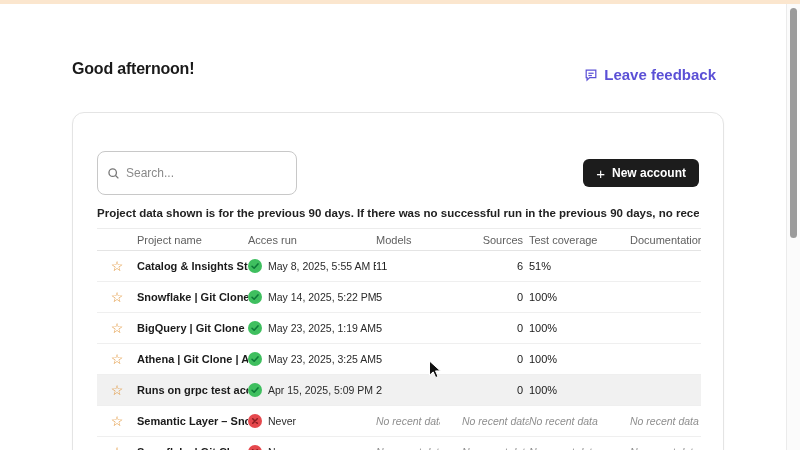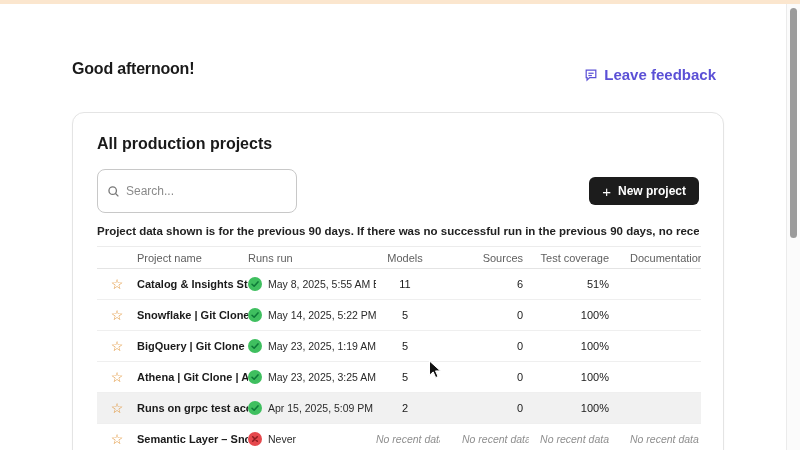--- a/index.html
+++ b/index.html
@@ -30,23 +30,23 @@
   .table { margin-top:9px; width:604px; overflow:hidden; }
   .thead { display:flex; height:23px; align-items:center; border-top:1px solid #ececec;
            border-bottom:1px solid #e4e4e4; color:#5f5f5f; font-size:11px; }
   .trow { display:flex; height:31px; align-items:center; border-bottom:1px solid #efefef;
           font-size:11px; cursor:pointer; }
   .trow.hovered { background:#f1f1f1; }
   .c0 { width:40px; flex:none; text-align:center; }
   .c1 { width:111px; flex:none; white-space:nowrap; overflow:hidden; padding-right:8px; }
   .c2 { width:128px; flex:none; display:flex; align-items:center; gap:6px; white-space:nowrap; overflow:hidden; }
   .thead .c2 { display:block; }
-  .c3 { width:64px;  flex:none; text-align:center; padding-right:6px; white-space:nowrap; overflow:hidden; }
+  .c3 { width:64px;  flex:none; text-align:left; padding-right:6px; white-space:nowrap; overflow:hidden; }
   .c4 { width:67px;  flex:none; text-align:right; padding-right:6px; white-space:nowrap; overflow:hidden;margin-left:22px; }
-  .c5 { width:86px;  flex:none; text-align:right; padding-right:6px; white-space:nowrap; overflow:hidden; }
+  .c5 { width:86px;  flex:none; padding-right:6px; white-space:nowrap; overflow:hidden; }
   .c6 { width:170px; flex:none; padding-left:15px; white-space:nowrap; overflow:hidden; }
   .star { color:var(--star); font-size:14px; line-height:1; background:none; border:none; cursor:pointer; }
   .pname { font-weight:700; font-size:11px; text-decoration:underline;
            text-decoration-color:rgba(0,0,0,.55); text-underline-offset:2px; color:#1a1a1a; }
   .lr-text { font-size:10.5px; color:#2b2b2b; }
   .no-data { font-style:italic; color:#8e8e8e; font-size:10.5px; }
   .status-icon { flex:none; display:flex; }
   .icon-success circle { fill:var(--green); }
   .icon-success path { stroke:#0e7a38; }
   .icon-error circle { fill:var(--red); }
@@ -68,43 +68,42 @@
 <a class="feedback">
   <svg width="14" height="14" viewBox="0 0 16 16" fill="none" stroke="currentColor" stroke-width="1.4">
     <path d="M2.5 2.5 h11 v8.5 h-7 l-3 2.8 v-2.8 h-1 z"></path>
     <line x1="5" y1="6" x2="11" y2="6"></line>
     <line x1="5" y1="8.6" x2="9" y2="8.6"></line>
   </svg>
   <span>Leave feedback</span>
 </a>
 
 <div class="card">
-  <div class="card-title">All production projects</div>
 
   <div class="controls">
     <div class="searchbox">
       <svg width="13" height="13" viewBox="0 0 16 16" fill="none" stroke="#777" stroke-width="1.6">
         <circle cx="7" cy="7" r="4.6"></circle>
           <line x1="10.5" y1="10.5" x2="14" y2="14"></line>
       </svg>
       <input type="text" placeholder="Search..." style="">
     </div>
     <button class="new-project">
       <span class="plus">+</span>
-      <span>New project</span>
+      <span>New account</span>
     </button>
   </div>
 
   <div class="notice">Project data shown is for the previous 90 days. If there was no successful run in the previous 90 days, no recent data will be shown.</div>
 
   <div class="table">
     <div class="thead">
       <div class="c0"></div>
       <div class="c1">Project name</div>
-      <div class="c2">Runs run</div>
+      <div class="c2">Acces run</div>
       <div class="c3">Models</div>
       <div class="c4">Sources</div>
       <div class="c5">Test coverage</div>
       <div class="c6">Documentation coverage</div>
     </div>
     <div>
         <div class="trow">
     <div class="c0">
       <button class="star">☆</button>
     </div>

